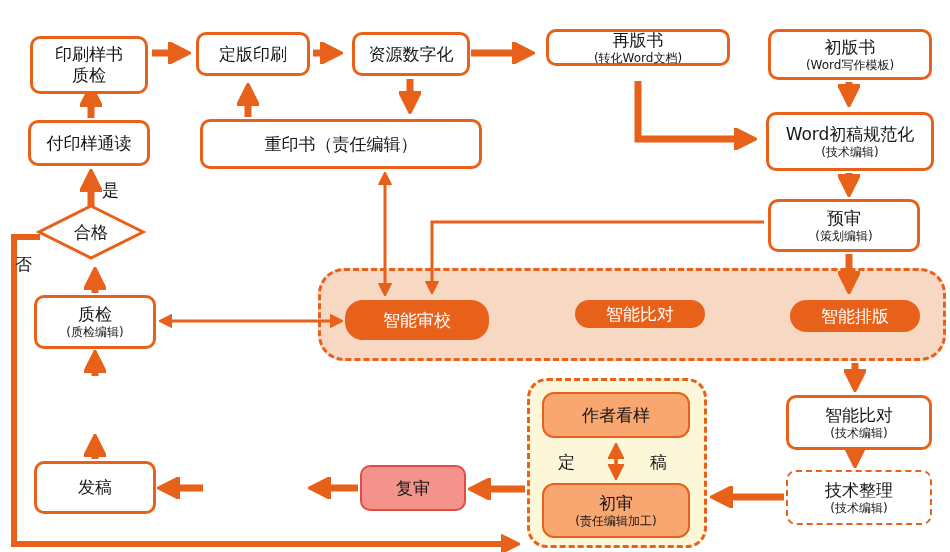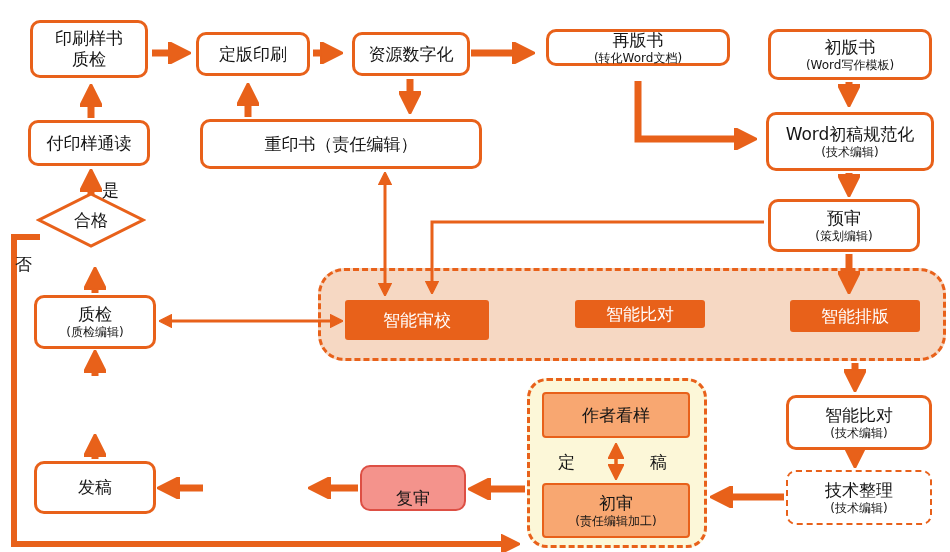--- a/index.html
+++ b/index.html
@@ -8,25 +8,25 @@
 
   .box { position:absolute; z-index:3; background:#fff;
          border:3px solid var(--accent); border-radius:10px;
          display:flex; flex-direction:column; align-items:center; justify-content:center;
          text-align:center; color:#151515; line-height:1.22; }
   .box .main { font-size:17px; font-weight:500; white-space:nowrap; }
   .box .sub  { font-size:12px; white-space:nowrap; }
 
   .dashed { border-style:dashed; border-width:2.5px; }
 
-  .ai { background:var(--accent); border:none; border-radius:3px; }
+  .ai { background:var(--accent); border:none; border-radius:18px; }
   .ai .main { color:#fff; }
 
   .pink  { background:var(--pink-fill); border-color:var(--pink-border); border-width:2.5px; }
-  .peach { background:var(--peach-fill); border-width:2.5px; border-radius:4px; }
+  .peach { background:var(--peach-fill); border-width:2.5px; border-radius:12px; }
 
   .container-box { position:absolute; z-index:1; border:3px dashed var(--accent); }
   #mid-container    { background:var(--mid-fill); border-radius:26px; }
   #yellow-container { background:var(--yellow-fill); border-radius:20px; }
 
   #arrows { position:absolute; left:0; top:0; z-index:2; }
   #arrows path { fill:none; stroke:var(--accent); }
   .thick  { stroke-width:7; }
   .mid-w  { stroke-width:6; }
   .thin   { stroke-width:3; }
@@ -77,21 +77,21 @@
     <path class="mid-w" d="M40 237 H14 V544 H514" marker-end="url(#ah)"></path>
     <path class="thick" d="M410 79 V107" marker-end="url(#ah)"></path>
     <path class="thick" d="M248 117 V90" marker-end="url(#ah)"></path>
 
     <path class="thin" d="M385 176 V292" marker-start="url(#aht)" marker-end="url(#aht)"></path>
     <path class="thin" d="M764 222 H432 V290" marker-end="url(#aht)"></path>
     <path class="thin" d="M163 321 H339" marker-start="url(#aht)" marker-end="url(#aht)"></path>
     <path class="thin2" d="M616 448 V475" marker-start="url(#aht)" marker-end="url(#aht)"></path>
   </svg>
 
-  <div class="box" style="left:30px; top:20px; width:118px; height:58px;">
+  <div class="box" style="left:30px; top:36px; width:118px; height:58px;">
     <span class="main">印刷样书</span>
     <span class="main">质检</span>
   </div>
 
   <div class="box" style="left:196px; top:32px; width:114px; height:44px;">
     <span class="main">定版印刷</span>
   </div>
 
   <div class="box" style="left:352px; top:32px; width:118px; height:44px;">
     <span class="main">资源数字化</span>
@@ -118,21 +118,21 @@
   <div class="box" style="left:766px; top:112px; width:168px; height:59px;">
     <span class="main">Word初稿规范化</span>
     <span class="sub">(技术编辑)</span>
   </div>
 
   <div class="box" style="left:768px; top:199px; width:152px; height:53px;">
     <span class="main">预审</span>
     <span class="sub">(策划编辑)</span>
   </div>
 
-  <div class="diamond-wrap" style="left:36px; top:192px; width:110px; height:56px;text-align:center;">
+  <div class="diamond-wrap" style="left:36px; top:204px; width:110px; height:56px;text-align:center;">
     <svg width="110" height="56" viewBox="0 0 110 56">
       <polygon points="55,2 107,28 55,54 3,28" fill="#ffffff" style="stroke:var(--accent)" stroke-width="3" stroke-linejoin="miter"></polygon>
     </svg>
     <span class="main">合格</span>
   </div>
 
   <div class="box" style="left:34px; top:295px; width:122px; height:54px;">
     <span class="main">质检</span>
     <span class="sub">(质检编辑)</span>
   </div>
@@ -153,21 +153,21 @@
   <div class="box" style="left:786px; top:395px; width:146px; height:55px;">
     <span class="main">智能比对</span>
     <span class="sub">(技术编辑)</span>
   </div>
 
   <div class="box" style="left:34px; top:461px; width:122px; height:53px;">
     <span class="main">发稿</span>
   </div>
 
 
-  <div class="box pink" style="left:360px; top:465px; width:106px; height:46px;justify-content:flex-end;">
+  <div class="box pink" style="left:360px; top:465px; width:106px; height:46px;">
     <span class="main">复审</span>
   </div>
 
   <div class="box peach" style="left:542px; top:392px; width:148px; height:46px;">
     <span class="main">作者看样</span>
   </div>
 
   <div class="box peach" style="left:542px; top:483px; width:148px; height:55px;">
     <span class="main">初审</span>
     <span class="sub">(责任编辑加工)</span>

